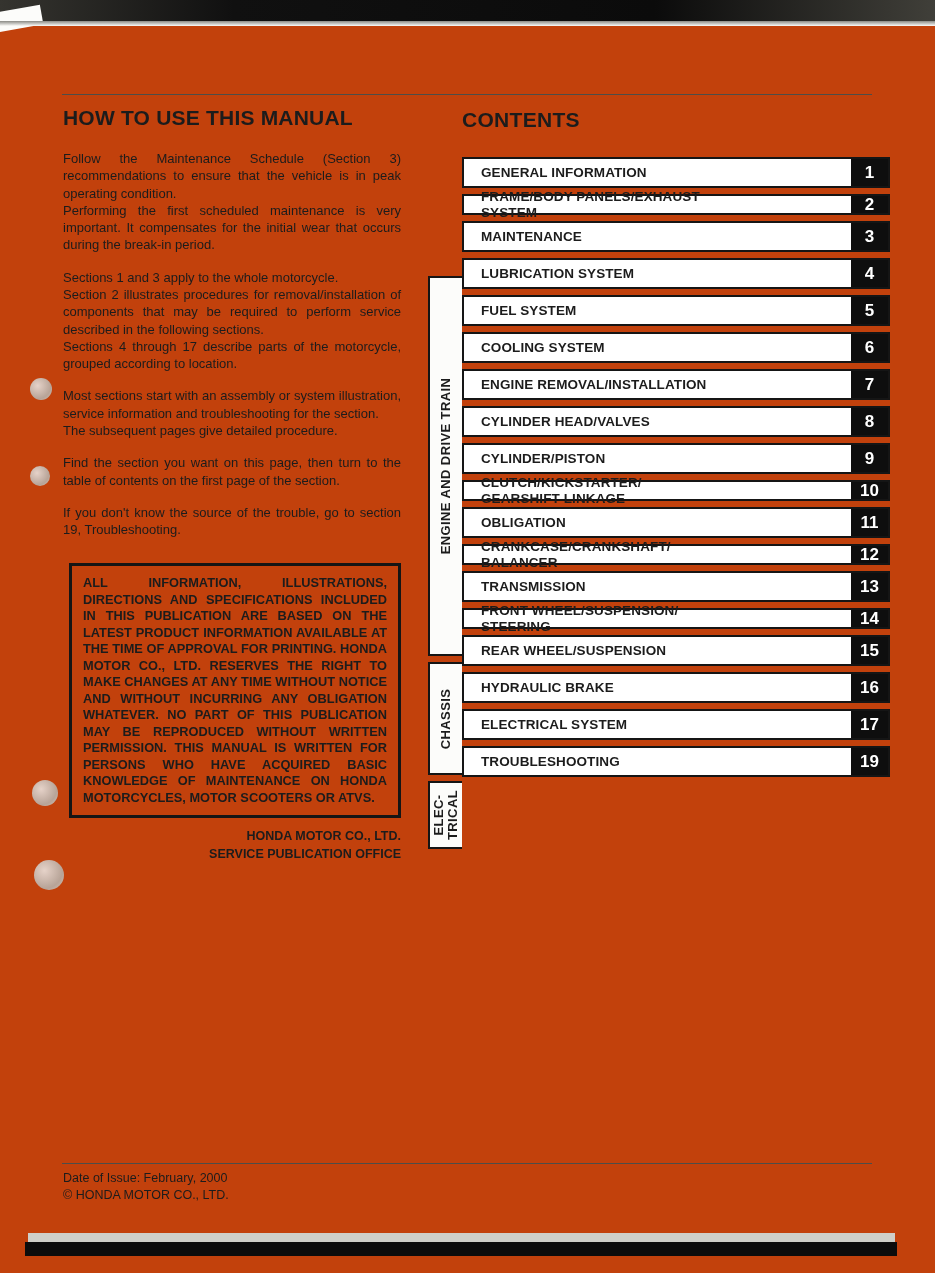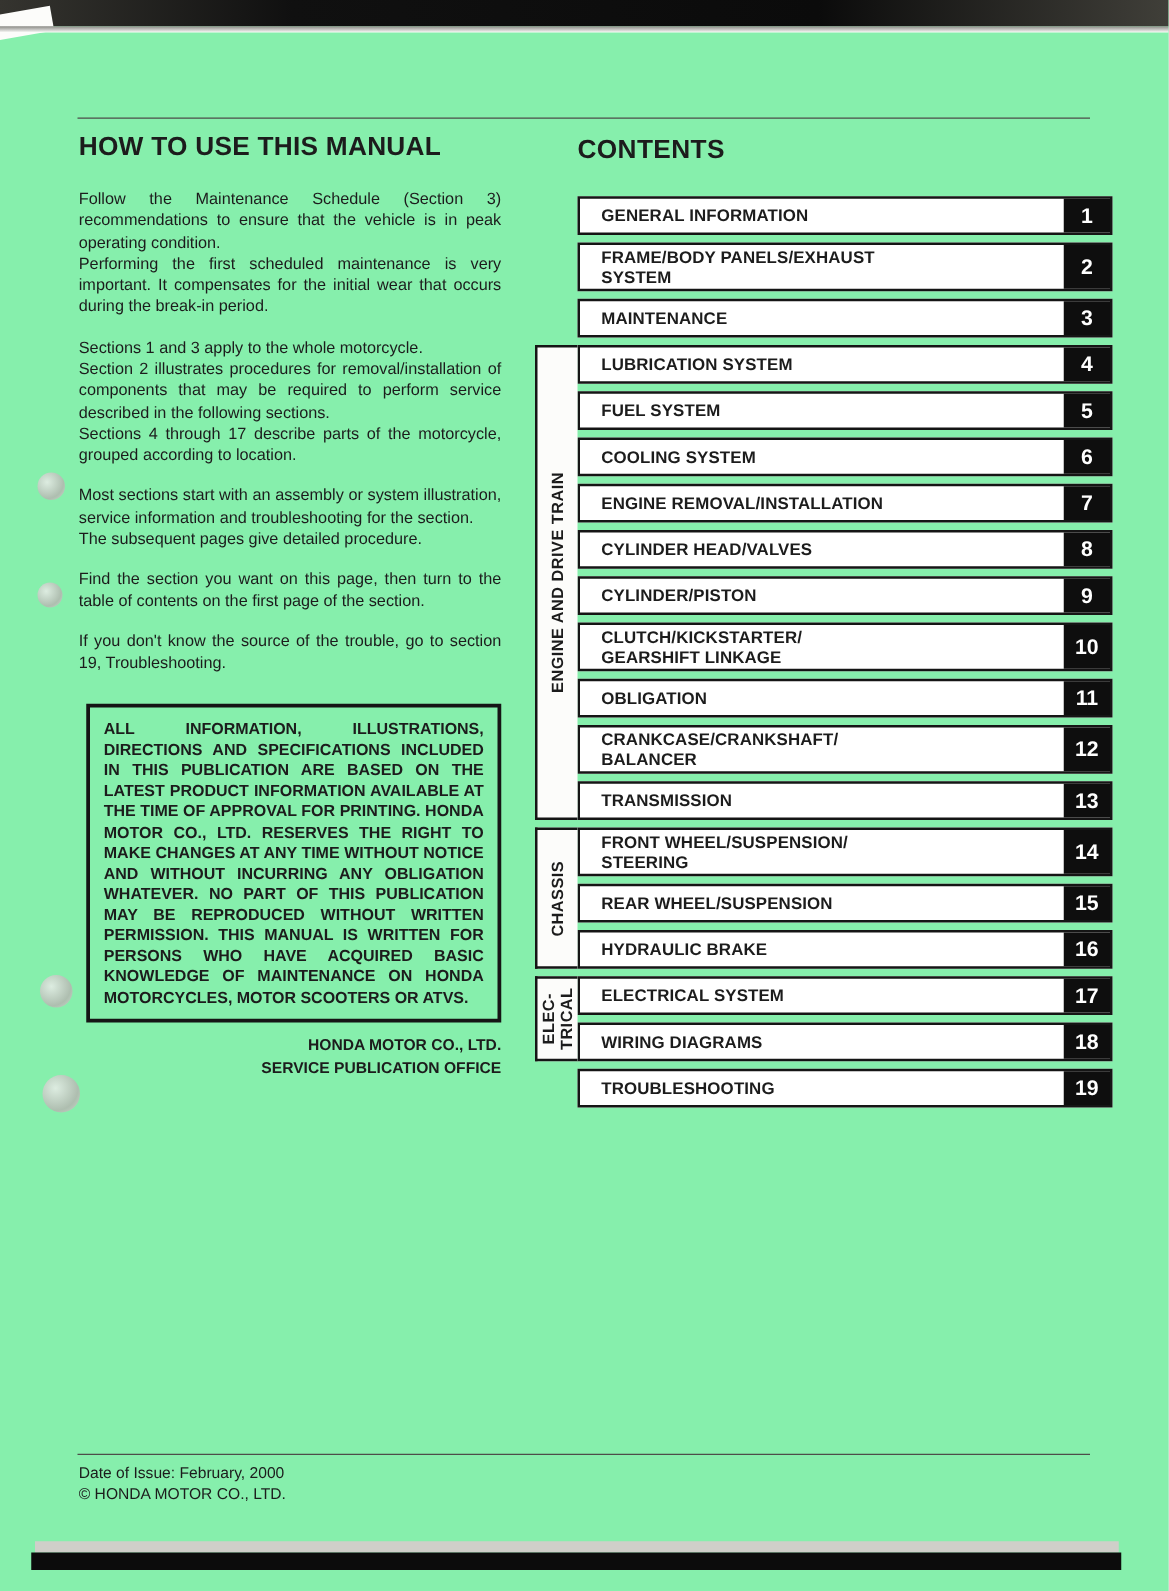--- a/index.html
+++ b/index.html
@@ -1,18 +1,18 @@
 <!DOCTYPE html>
 <html><head>
 <meta charset="utf-8">
 <style>
   html,body{margin:0;padding:0;background:#e9e9e6;}
   .sheet{
     position:relative;width:935px;height:1273px;margin:0 auto;
-    background:#86efac;overflow:hidden;
+    background:#c2410c;overflow:hidden;
     font-family:"Liberation Sans","DejaVu Sans",sans-serif;
     color:#1c1c1c;
   }
   
   .top-band{position:absolute;top:0;left:0;right:0;height:21px;
     background:linear-gradient(90deg,#35342f,#101010 25%,#0b0b0b 70%,#403f39);}
   .top-band::after{content:"";position:absolute;left:-10px;top:9px;width:52px;height:20px;
     background:#fcfcfa;transform:rotate(-10deg);}
   .top-band-fade{position:absolute;top:21px;left:0;right:0;height:5px;
     background:linear-gradient(#8a8a85,#fcfcfa);}
@@ -32,21 +32,21 @@
     font-weight:bold;font-size:12.8px;line-height:1.29;text-align:justify;}
   .signoff{margin-top:9px;text-align:right;font-weight:bold;font-size:12.5px;line-height:1.45;}
 
   
   .contents-title{position:absolute;left:462px;top:108px;width:428px;text-align:left;
     margin:0;font-size:21px;font-weight:bold;letter-spacing:.3px;}
   .toc-area{position:absolute;left:428px;top:157px;width:462px;}
   .toc-rows{margin-left:34px;display:flex;flex-direction:column;gap:6px;}
   .toc-row{box-sizing:border-box;display:flex;align-items:center;
     border:2px solid #151515;background:#fff;height:31px;}
-  .toc-row.h2{height:39px;}
+  .toc-row.h2{height:21px;}
   .toc-label{flex:1;padding-left:17px;font-weight:bold;font-size:13.5px;line-height:1.12;
     white-space:pre-line;letter-spacing:.1px;}
   .toc-num{align-self:stretch;width:37px;background:#0e0e0e;color:#fff;
     display:flex;align-items:center;justify-content:center;
     font-weight:bold;font-size:17px;}
   .vgroup{position:absolute;left:0;width:34px;box-sizing:border-box;
     border:2px solid #151515;border-right:none;background:#fcfcfa;}
   .vgroup .vlabel{position:absolute;top:50%;left:50%;
     transform:translate(-50%,-50%) rotate(-90deg);
     font-weight:bold;font-size:13px;letter-spacing:.4px;white-space:pre;
@@ -174,24 +174,20 @@
       </div>
       <div class="toc-row">
         <span class="toc-label">HYDRAULIC BRAKE</span>
         <span class="toc-num">16</span>
       </div>
       <div class="toc-row">
         <span class="toc-label">ELECTRICAL SYSTEM</span>
         <span class="toc-num">17</span>
       </div>
       <div class="toc-row">
-        <span class="toc-label">WIRING DIAGRAMS</span>
-        <span class="toc-num">18</span>
-      </div>
-      <div class="toc-row">
         <span class="toc-label">TROUBLESHOOTING</span>
         <span class="toc-num">19</span>
       </div>
     </div>
   </div>
 
   <div class="footer">
     <div>Date of Issue: February, 2000</div>
     <div>© HONDA MOTOR CO., LTD.</div>
   </div>

